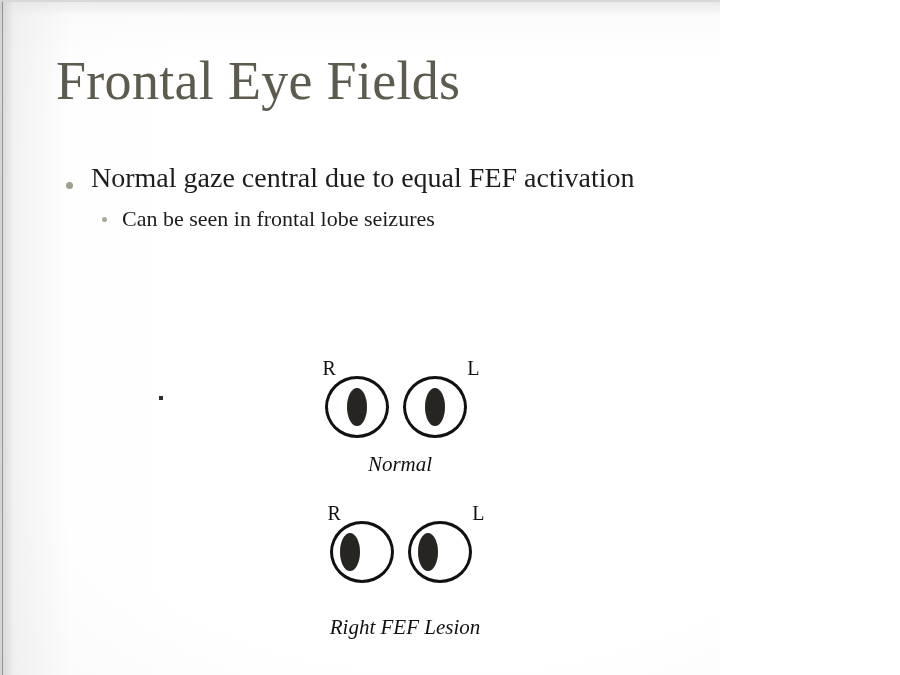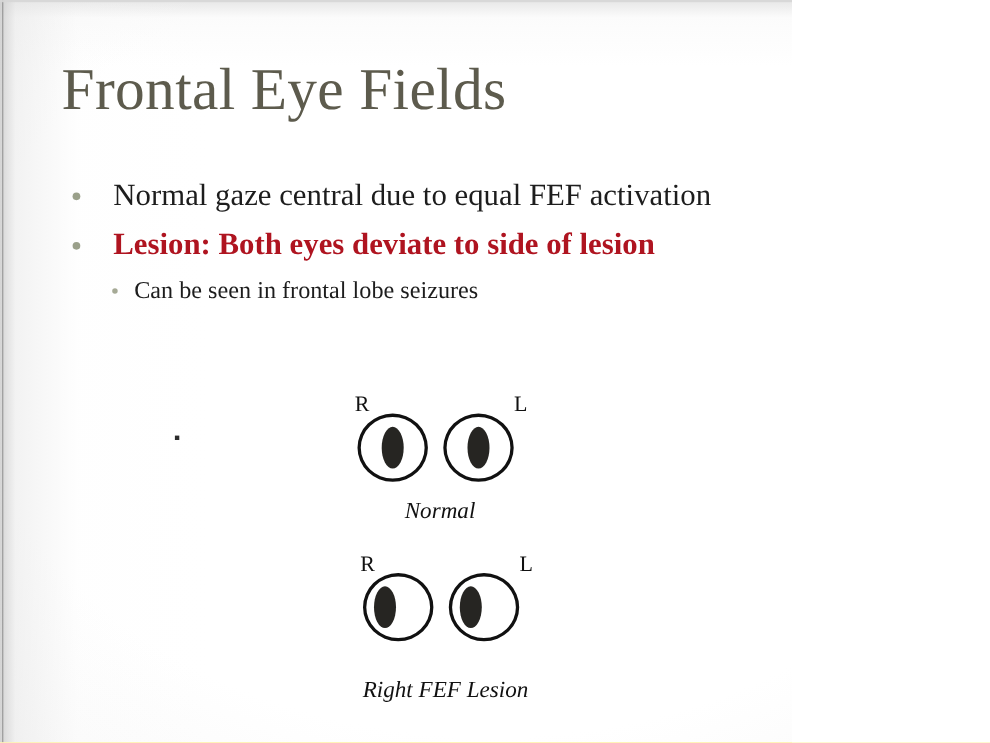--- a/index.html
+++ b/index.html
@@ -9,21 +9,21 @@
     background: #ffffff;
   }
   body {
     font-family: "Liberation Serif", "DejaVu Serif", serif;
   }
   #slide {
     position: relative;
     width: 720px;
     height: 675px;
     overflow: hidden;
-    background: #fde047;
+    background: #fca5a5;
   }
   
   .slide-bg {
     position: absolute;
     inset: 0;
     background:
       linear-gradient(to right, rgba(205,205,205,0.85) 0px, rgba(232,232,232,0.55) 14px, rgba(250,250,250,0.15) 70px, rgba(255,255,255,0) 190px),
       linear-gradient(to bottom, rgba(222,222,222,0.75) 0px, rgba(244,244,244,0.35) 16px, rgba(255,255,255,0) 60px),
       radial-gradient(ellipse 820px 620px at 62% 46%, #ffffff 0%, #ffffff 58%, #f4f4f4 100%);
   }
@@ -86,23 +86,22 @@
 
   
   .bullets {
     position: absolute;
     left: 66px;
     top: 160px;
     width: 720px;
   }
   .bullet-row {
     display: flex;
-    align-items: flex-start;
+    align-items: center;
     margin-bottom: 9px;
-    gap: 12px;
   }
   .bullet-dot {
     flex: 0 0 auto;
     width: 7px;
     height: 7px;
     border-radius: 50%;
     background: #9aa08a;
     margin-top: 15px;
     margin-right: 18px;
   }
@@ -218,24 +217,20 @@
 
   <div class="title">Frontal Eye Fields</div>
 
   <div class="bullets">
 
     <div class="bullet-row">
       <span class="bullet-dot"></span>
       <span class="bullet-text">Normal gaze central due to equal FEF activation</span>
     </div>
 
-    <div class="bullet-row accent">
-      <span class="bullet-dot"></span>
-      <span class="bullet-text">Lesion: Both eyes deviate to side of lesion</span>
-    </div>
 
 
     <div class="subbullet-row">
       <span class="bullet-dot"></span>
       <span class="subbullet-text">Can be seen in frontal lobe seizures</span>
     </div>
 
   </div>
 
   <div class="stray-dot"></div>

